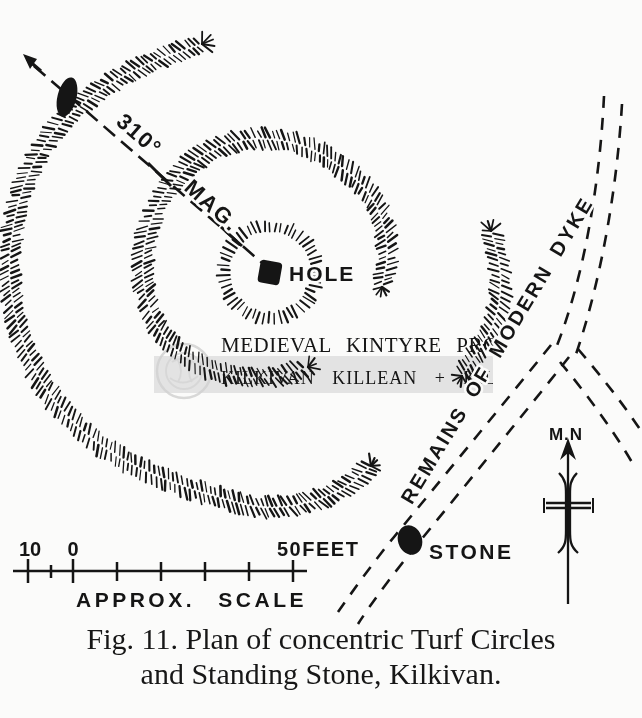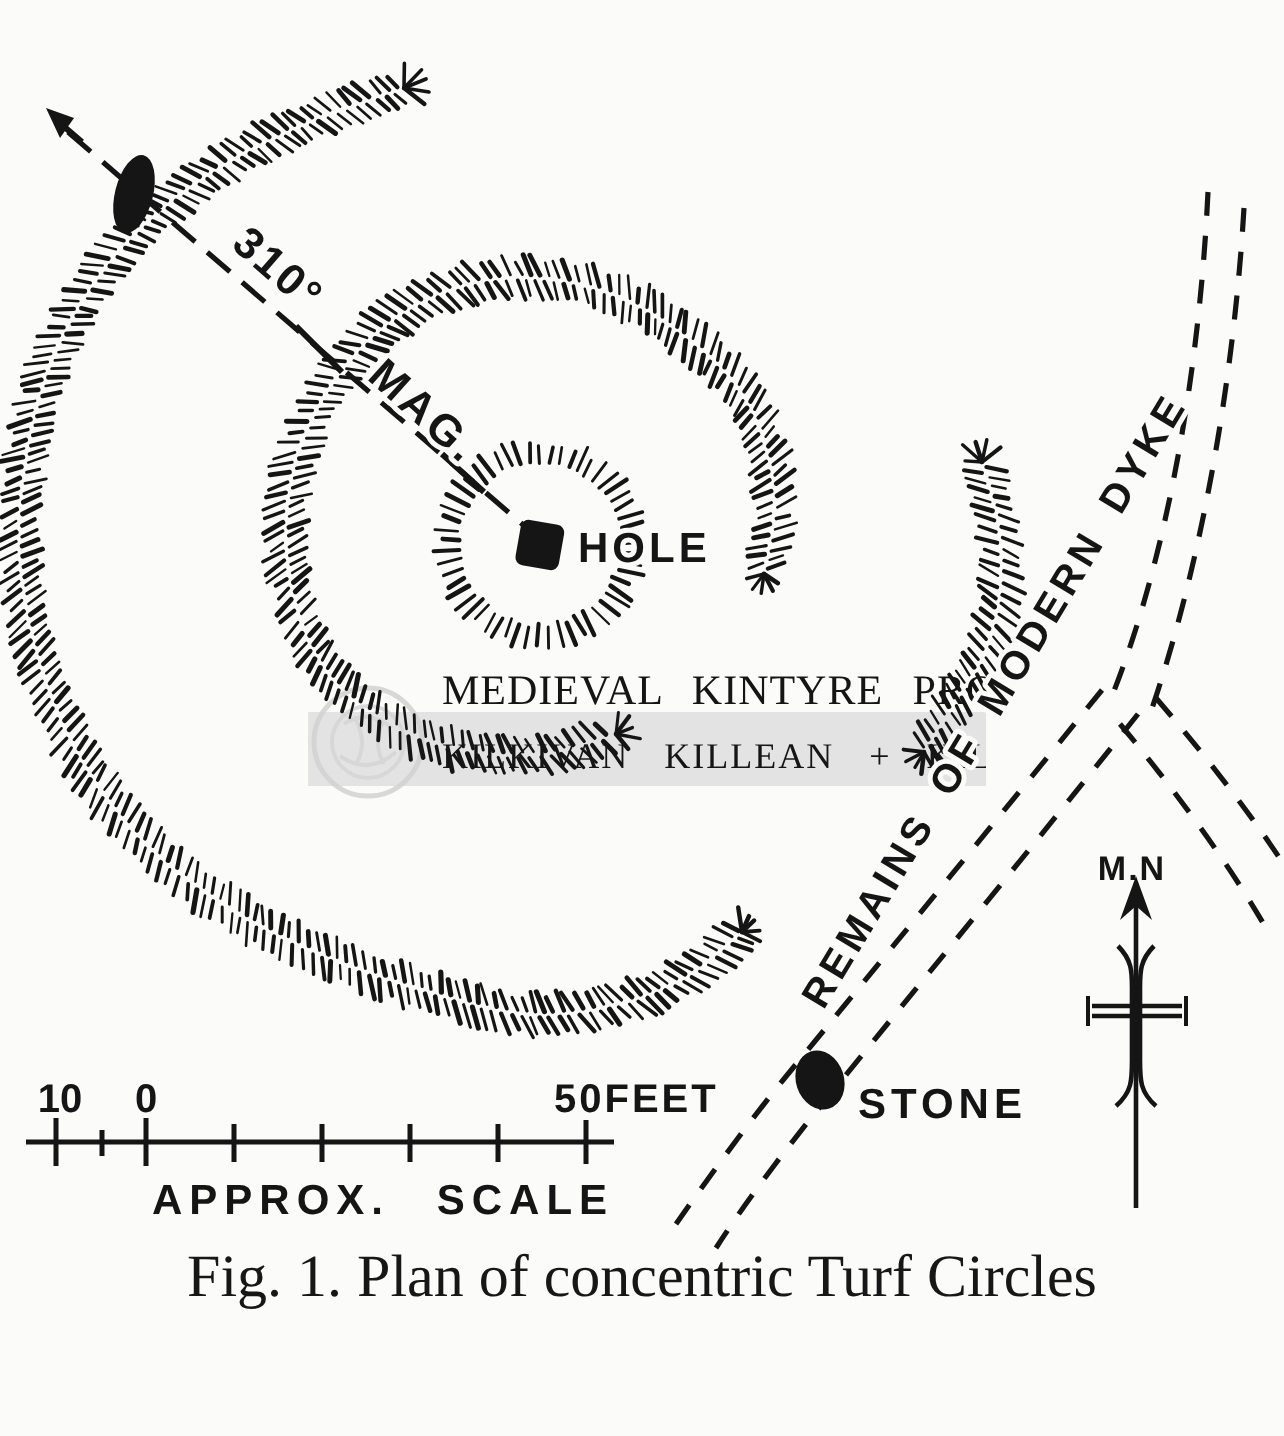--- a/index.html
+++ b/index.html
@@ -835,15 +835,16 @@
         M293 560 L293 582"></path>
       <text class="maplabel" x="30" y="556" font-size="20" text-anchor="middle" stroke="none">10</text>
       <text class="maplabel" x="73" y="556" font-size="20" text-anchor="middle" stroke="none">0</text>
       <text class="maplabel" x="277" y="556" font-size="20" stroke="none" style="letter-spacing:1.5px;">50FEET</text>
       <text class="maplabel" x="76" y="607" font-size="21" stroke="none" style="letter-spacing:3.5px; word-spacing:14px;">APPROX. SCALE</text>
     </g>
   </svg>
 
   
   <div class="caption">
-    <div>Fig. 1. Plan of concentric Turf Circles</div>
+    <div>Fig. 11. Plan of concentric Turf Circles</div>
+    <div>and Standing Stone, Kilkivan.</div>
   </div>
 </div>
 
 </body></html>

